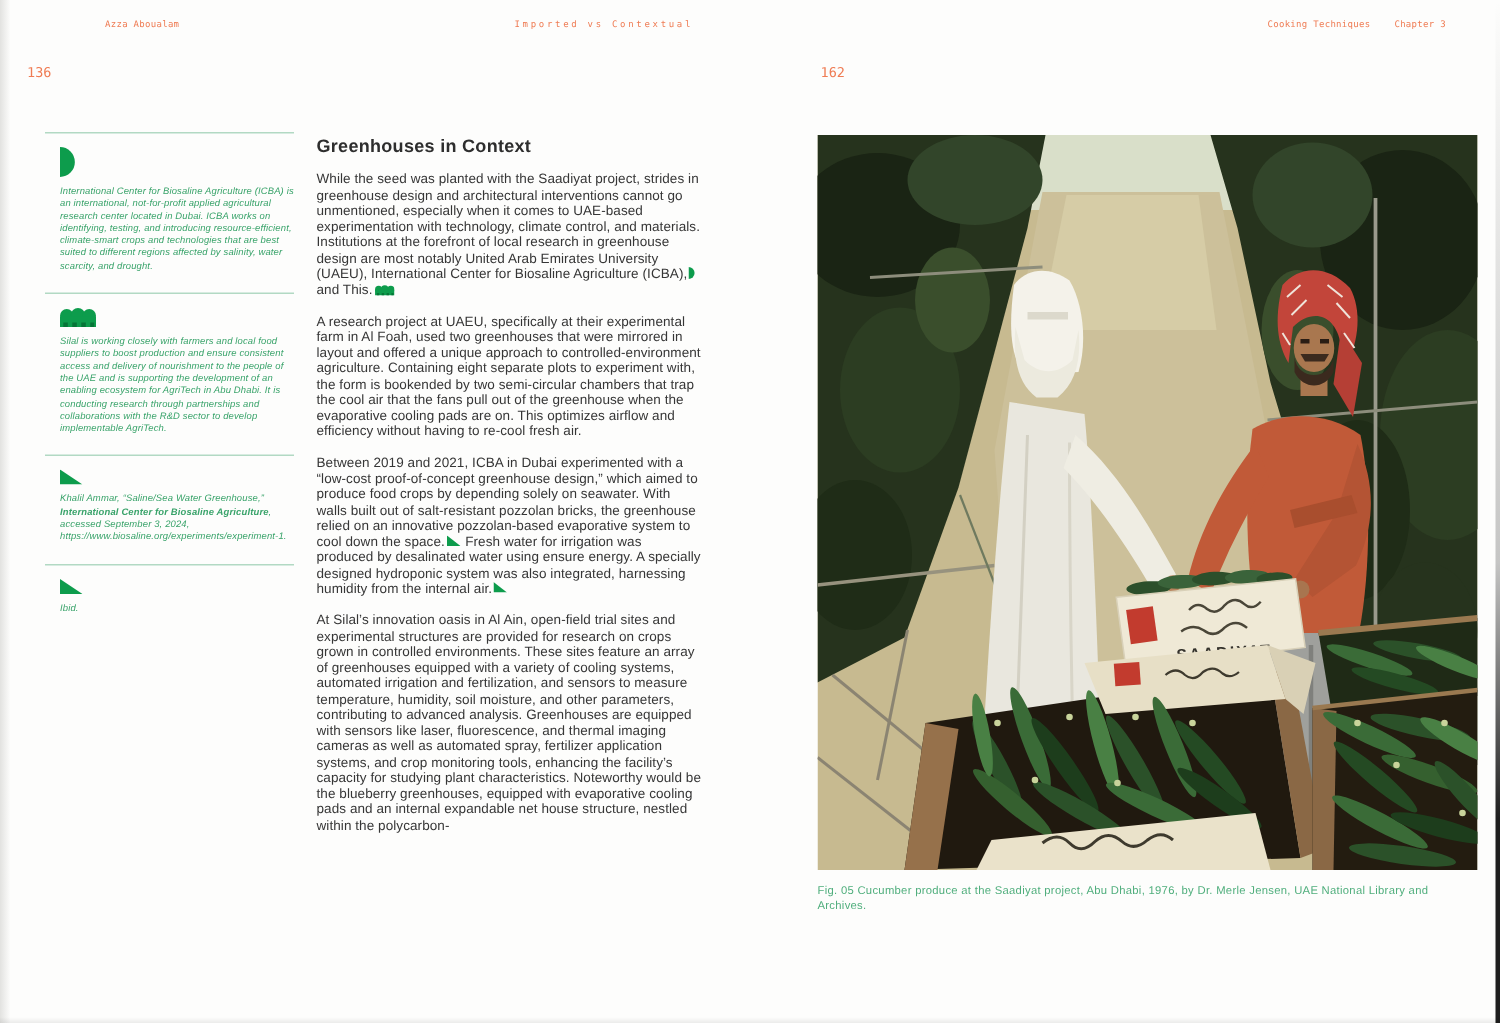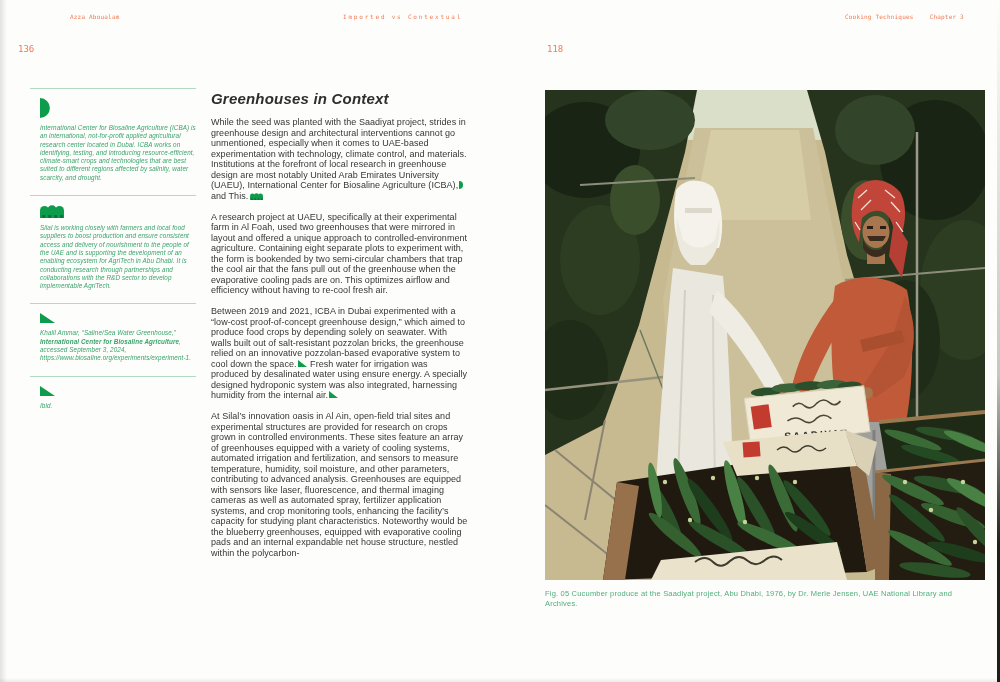--- a/index.html
+++ b/index.html
@@ -21,21 +21,21 @@
   .pgnum{position:absolute;top:44px;font-family:"DejaVu Sans Mono",monospace;font-size:9px;color:#ef7c54;}
   .pgnum.left{left:18px;} .pgnum.right{left:547px;}
   
   .sidebar{position:absolute;left:30px;top:88px;width:166px;}
   .note{border-top:1px solid #b2d9c3;padding:9px 0 13px 10px;}
   .note .nicon{margin-bottom:6px;line-height:0;}
   .ntext{margin:0;font-size:6.3px;line-height:8.3px;font-style:italic;color:#39a36a;letter-spacing:.1px;}
   .ntext .nb{font-weight:bold;}
   
   .article{position:absolute;left:211px;top:90px;width:257px;color:#363636;}
-  .article h2{margin:0 0 10px 0;font-size:15px;letter-spacing:.2px;color:#2e2e2e;font-style:italic;}
+  .article h2{margin:0 0 10px 0;font-size:12px;letter-spacing:.2px;color:#2e2e2e;}
   .article p{margin:0 0 10.5px 0;font-size:9px;line-height:10.5px;letter-spacing:.05px;}
   
   .ic{display:inline-block;vertical-align:baseline;}
   .side-half-circle-icon{width:11px;height:20px;}
   .side-crowd-icon{width:24px;height:13px;}
   .side-triangle-icon{width:15px;height:10px;}
   .inl-half-circle-icon{width:4.5px;height:8px;margin:0 1px -1px 1px;}
   .inl-crowd-icon{width:13px;height:7px;margin:0 0 -1px 2px;}
   .inl-triangle-icon{width:9px;height:7px;margin:0 1px 0 1px;}
   
@@ -52,21 +52,21 @@
   <div class="runhead">
     <span class="rh-author">Azza Aboualam</span>
     <span class="rh-title">Imported vs Contextual</span>
     <span class="rh-right">
       <span>Cooking Techniques</span>
       <span>Chapter 3</span>
     </span>
   </div>
 
   <div class="pgnum left">136</div>
-  <div class="pgnum right">118</div>
+  <div class="pgnum right">162</div>
 
   <div class="sidebar">
       <div class="note">
         <div class="nicon"><svg class="ic side-half-circle-icon" viewBox="0 0 8 14" preserveAspectRatio="none">
             <path d="M0,0 A7.2,7 0 0 1 0,14 Z" fill="#0d9c4c"></path>
           </svg></div>
         <p class="ntext"><span>International Center for Biosaline Agriculture (ICBA) is an international, not-for-profit applied agricultural research center located in Dubai. ICBA works on identifying, testing, and introducing resource-efficient, climate-smart crops and technologies that are best suited to different regions affected by salinity, water scarcity, and drought.</span></p>
       </div>
       <div class="note">
         <div class="nicon"><svg class="ic side-crowd-icon" viewBox="0 0 24 13">

